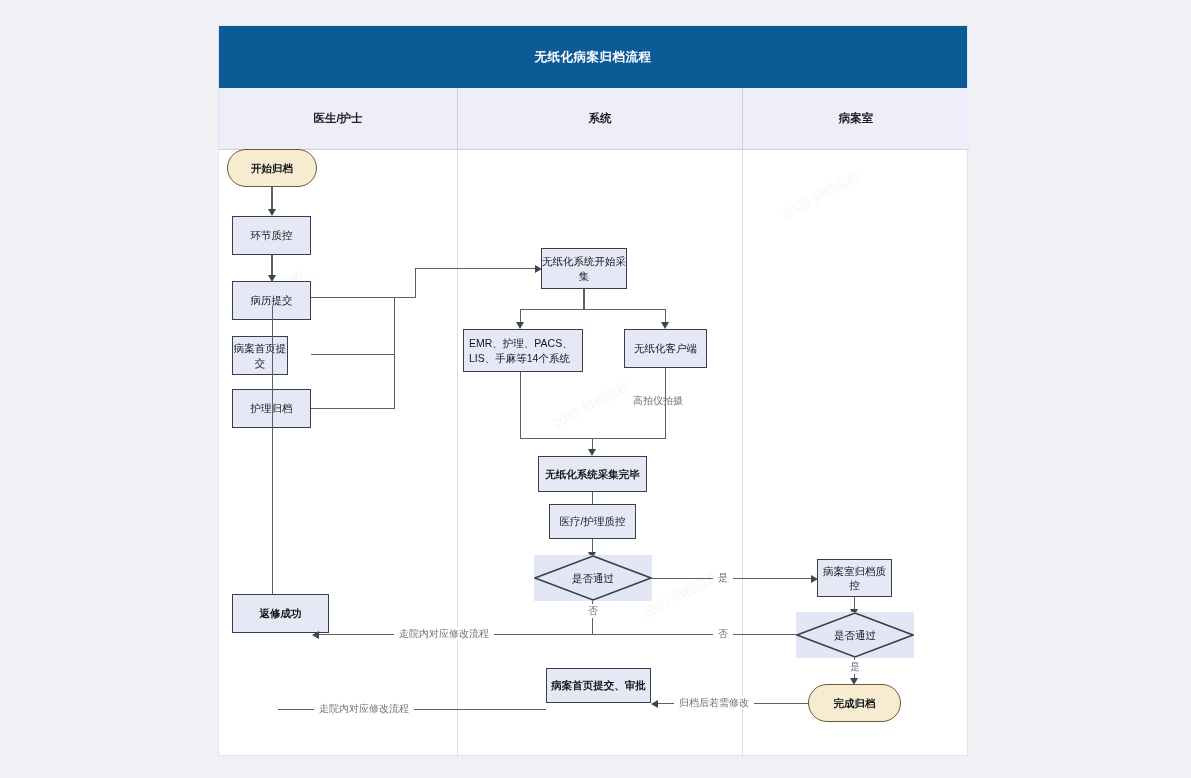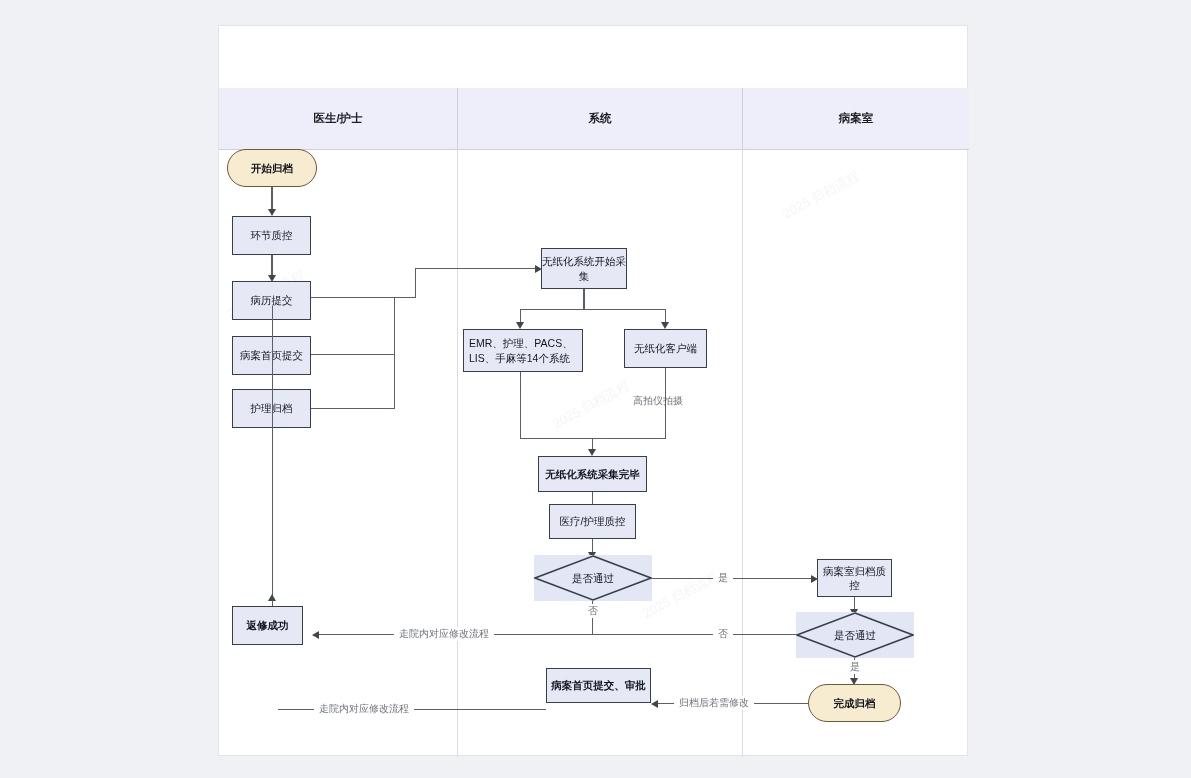--- a/index.html
+++ b/index.html
@@ -58,20 +58,21 @@
   .wm{
     position:absolute;font-size:13px;color:rgba(140,145,160,.10);
     transform:rotate(-28deg);pointer-events:none;user-select:none;white-space:nowrap;
   }
 </style>
 </head>
 <body>
 
 <div id="canvas">
 
+  <div class="title-bar">无纸化病案归档流程</div>
 
   <div class="lane-head" style="left:0px;width:239px;">医生/护士</div>
   <div class="lane-head last" style="left:524px;width:226px;">病案室</div>
   <div class="lane-head" style="left:239px;width:285px;">系统</div>
 
   <div class="lane-body" style="left:0px;width:239px;"></div>
   <div class="lane-body" style="left:239px;width:285px;"></div>
   <div class="lane-body last" style="left:524px;width:226px;"></div>
 
   <div class="wm" style="left:5px;top:260px;">2025 归档流程</div>
@@ -84,36 +85,36 @@
   <div class="edge ev" style="left:52.3px;top:161px;height:24px;"></div>
   <div class="arrow ar-down" style="left:48.5px;top:183px;"></div>
 
   <div class="node proc" style="left:13px;top:190px;width:79px;height:39px;">环节质控</div>
 
   <div class="edge ev" style="left:52.3px;top:229px;height:24px;"></div>
   <div class="arrow ar-down" style="left:48.5px;top:249px;"></div>
 
   <div class="node proc" style="left:13px;top:255px;width:79px;height:39px;">病历提交</div>
 
-  <div class="node proc" style="left:13px;top:310px;width:79px;height:39px;">病案首页提交</div>
+  <div class="node proc" style="left:13px;top:310px;width:56px;height:39px;">病案首页提交</div>
 
   <div class="node proc" style="left:13px;top:363px;width:79px;height:39px;">护理归档</div>
 
   <div class="edge eh" style="left:92px;top:271px;width:105px;"></div>
   <div class="edge eh" style="left:92px;top:328px;width:84px;"></div>
   <div class="edge eh" style="left:92px;top:382px;width:84px;"></div>
   <div class="edge ev" style="left:175px;top:271px;height:112px;"></div>
   <div class="edge ev" style="left:196px;top:242px;height:30px;"></div>
   <div class="edge eh" style="left:196px;top:242px;width:124px;"></div>
   <div class="arrow ar-right" style="left:316px;top:238.5px;"></div>
 
   <div class="edge ev" style="left:53px;top:280px;height:315px;"></div>
   <div class="arrow ar-up" style="left:49.3px;top:568px;"></div>
 
-  <div class="node proc b" style="left:13px;top:580px;width:71px;height:39px;text-align:center;">返修成功</div>
+  <div class="node proc b" style="left:13px;top:568px;width:97px;height:39px;text-align:center;">返修成功</div>
 
   <div class="node proc" style="left:322px;top:222px;width:86px;height:41px;">无纸化系统开始采集</div>
 
   <div class="edge ev" style="left:364.3px;top:263px;height:20px;"></div>
   <div class="edge eh" style="left:301px;top:283px;width:146px;"></div>
   <div class="edge ev" style="left:301px;top:283px;height:17px;"></div>
   <div class="edge ev" style="left:446px;top:283px;height:17px;"></div>
   <div class="arrow ar-down" style="left:297px;top:296px;"></div>
   <div class="arrow ar-down" style="left:442px;top:296px;"></div>
 

